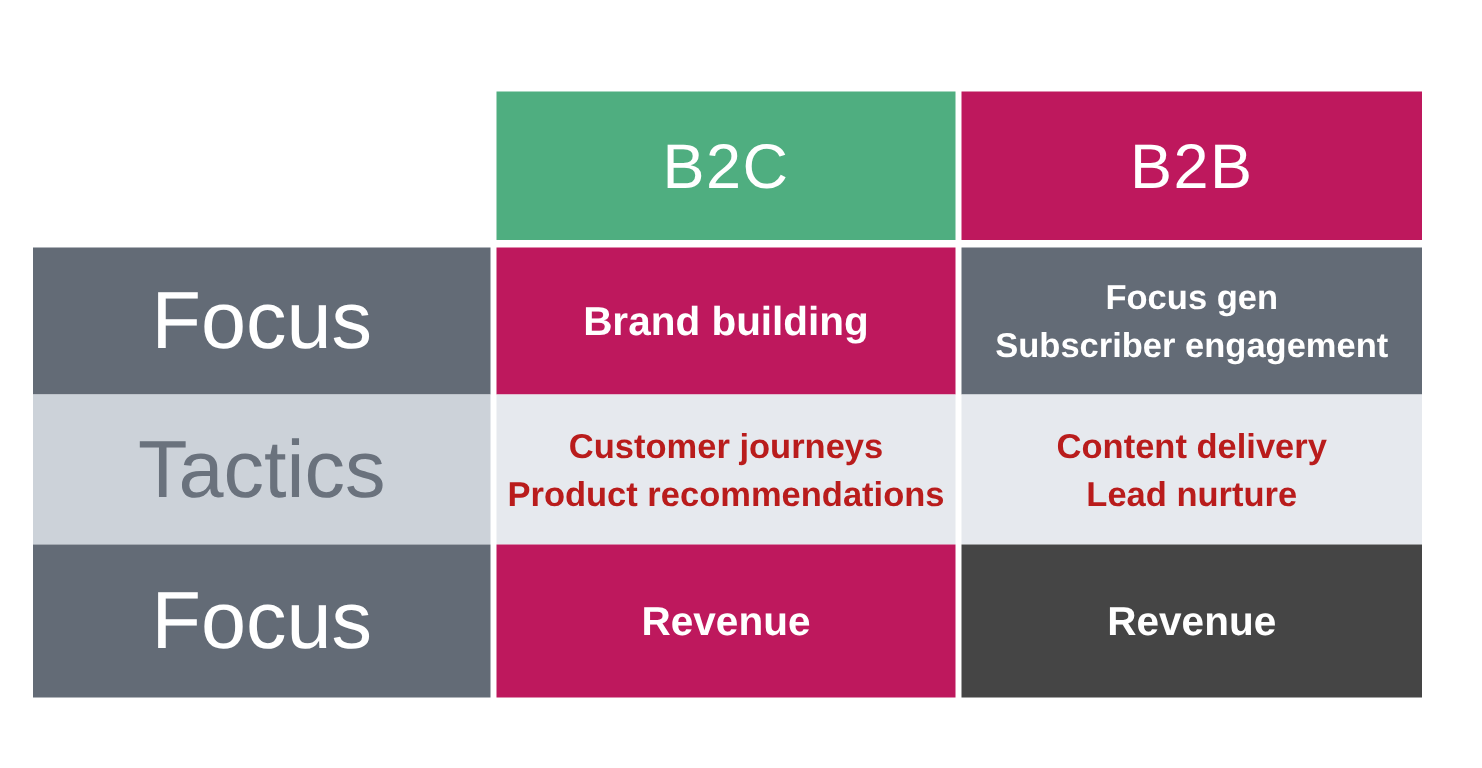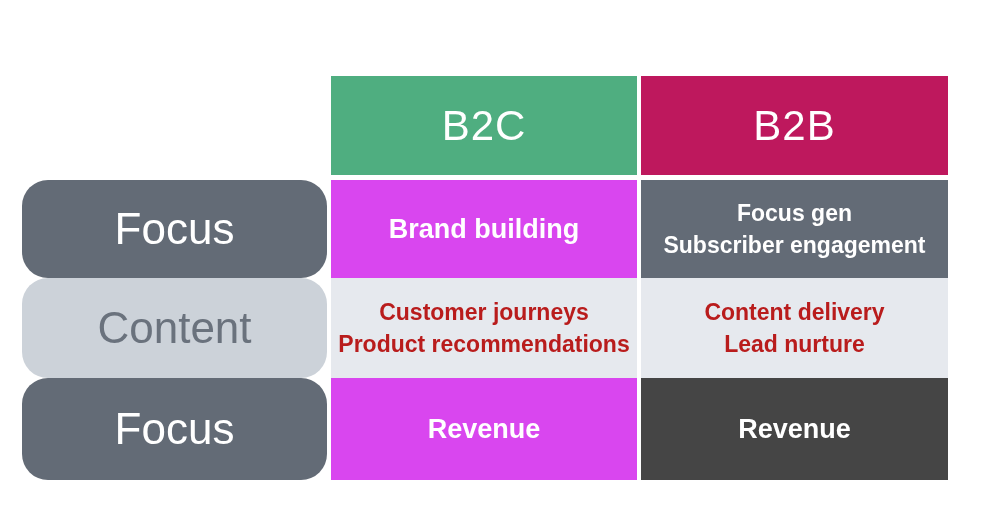--- a/index.html
+++ b/index.html
@@ -10,21 +10,21 @@
   .canvas {
     position: relative;
     width: 988px;
     height: 512px;
     background: #ffffff;
     overflow: hidden;
   }
   .grid {
     position: absolute;
     left: 22px;
-    top: 76px;
+    top: 61px;
     display: grid;
     grid-template-columns: 305px 306px 307px;
     grid-template-rows: 99px 5px 98px 100px 102px;
     column-gap: 4px;
   }
   .cell {
     display: flex;
     align-items: center;
     justify-content: center;
     text-align: center;
@@ -35,30 +35,29 @@
     font-size: 42px;
     font-weight: 400;
     color: #ffffff;
     letter-spacing: 1px;
   }
   .hdr-b2c { grid-column: 2; grid-row: 1; background: #4fae80; }
   .hdr-b2b { grid-column: 3; grid-row: 1; background: #be185d; }
   
   .rowlabel {
     grid-column: 1;
-    font-size: 44px;
+    font-size: 54px;
     font-weight: 400;
-    border-radius: 26px;
   }
   .dark-label  { background: #636b76; color: #ffffff; }
   .light-label { background: #ccd2d9; color: #6a727d; }
   
   .body-lg { font-size: 27px; font-weight: 700; }
   .body-sm { font-size: 23px; font-weight: 700; line-height: 1.4; }
-  .bg-medium   { background: #d946ef; color: #ffffff; }
+  .bg-medium   { background: #be185d; color: #ffffff; }
   .bg-dark     { background: #636b76; color: #ffffff; }
   .bg-pale     { background: #e6e9ee; color: #b91c1c; }
   .bg-charcoal { background: #454545; color: #ffffff; }
   .r1 { grid-row: 3; }
   .r2 { grid-row: 4; }
   .r3 { grid-row: 5; }
   .c1 { grid-column: 1; }
   .c2 { grid-column: 2; }
   .c3 { grid-column: 3; }
 </style>
@@ -69,21 +68,21 @@
   <div class="grid">
 
     <div class="cell hdr hdr-b2c">B2C</div>
     <div class="cell hdr hdr-b2b">B2B</div>
 
     <div class="cell rowlabel dark-label r1 c1">Focus</div>
     <div class="cell body-lg bg-medium r1 c2">Brand building</div>
     <div class="cell body-sm bg-dark r1 c3">Focus gen
 Subscriber engagement</div>
 
-    <div class="cell rowlabel light-label r2 c1">Content</div>
+    <div class="cell rowlabel light-label r2 c1">Tactics</div>
     <div class="cell body-sm bg-pale r2 c2">Customer journeys
 Product recommendations</div>
     <div class="cell body-sm bg-pale r2 c3">Content delivery
 Lead nurture</div>
 
     <div class="cell rowlabel dark-label r3 c1">Focus</div>
     <div class="cell body-lg bg-medium r3 c2">Revenue</div>
     <div class="cell body-lg bg-charcoal r3 c3">Revenue</div>
 
   </div>

